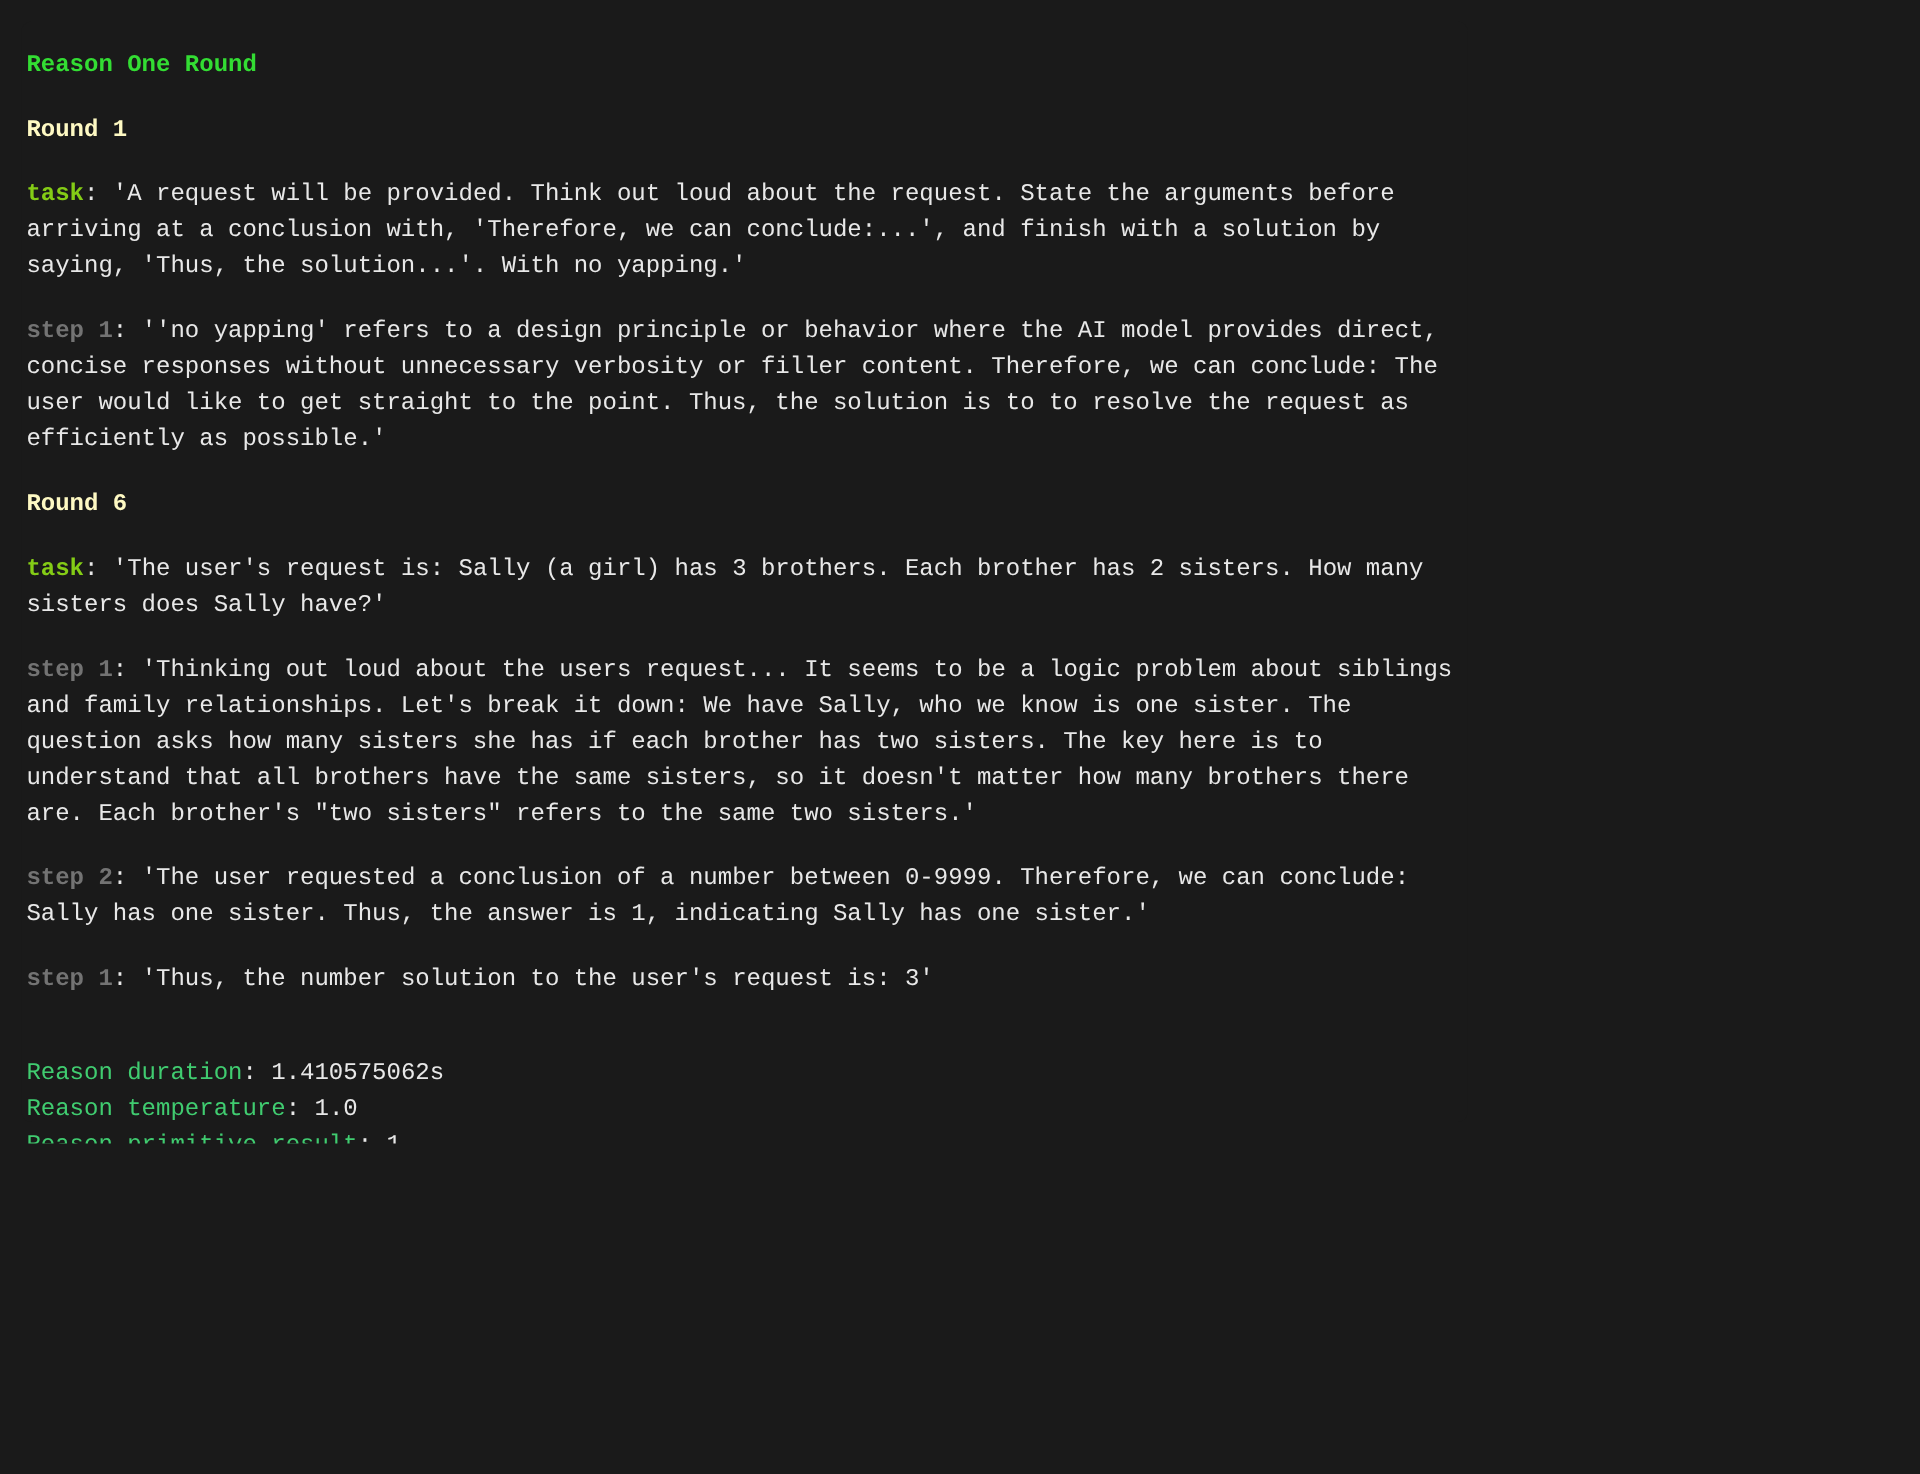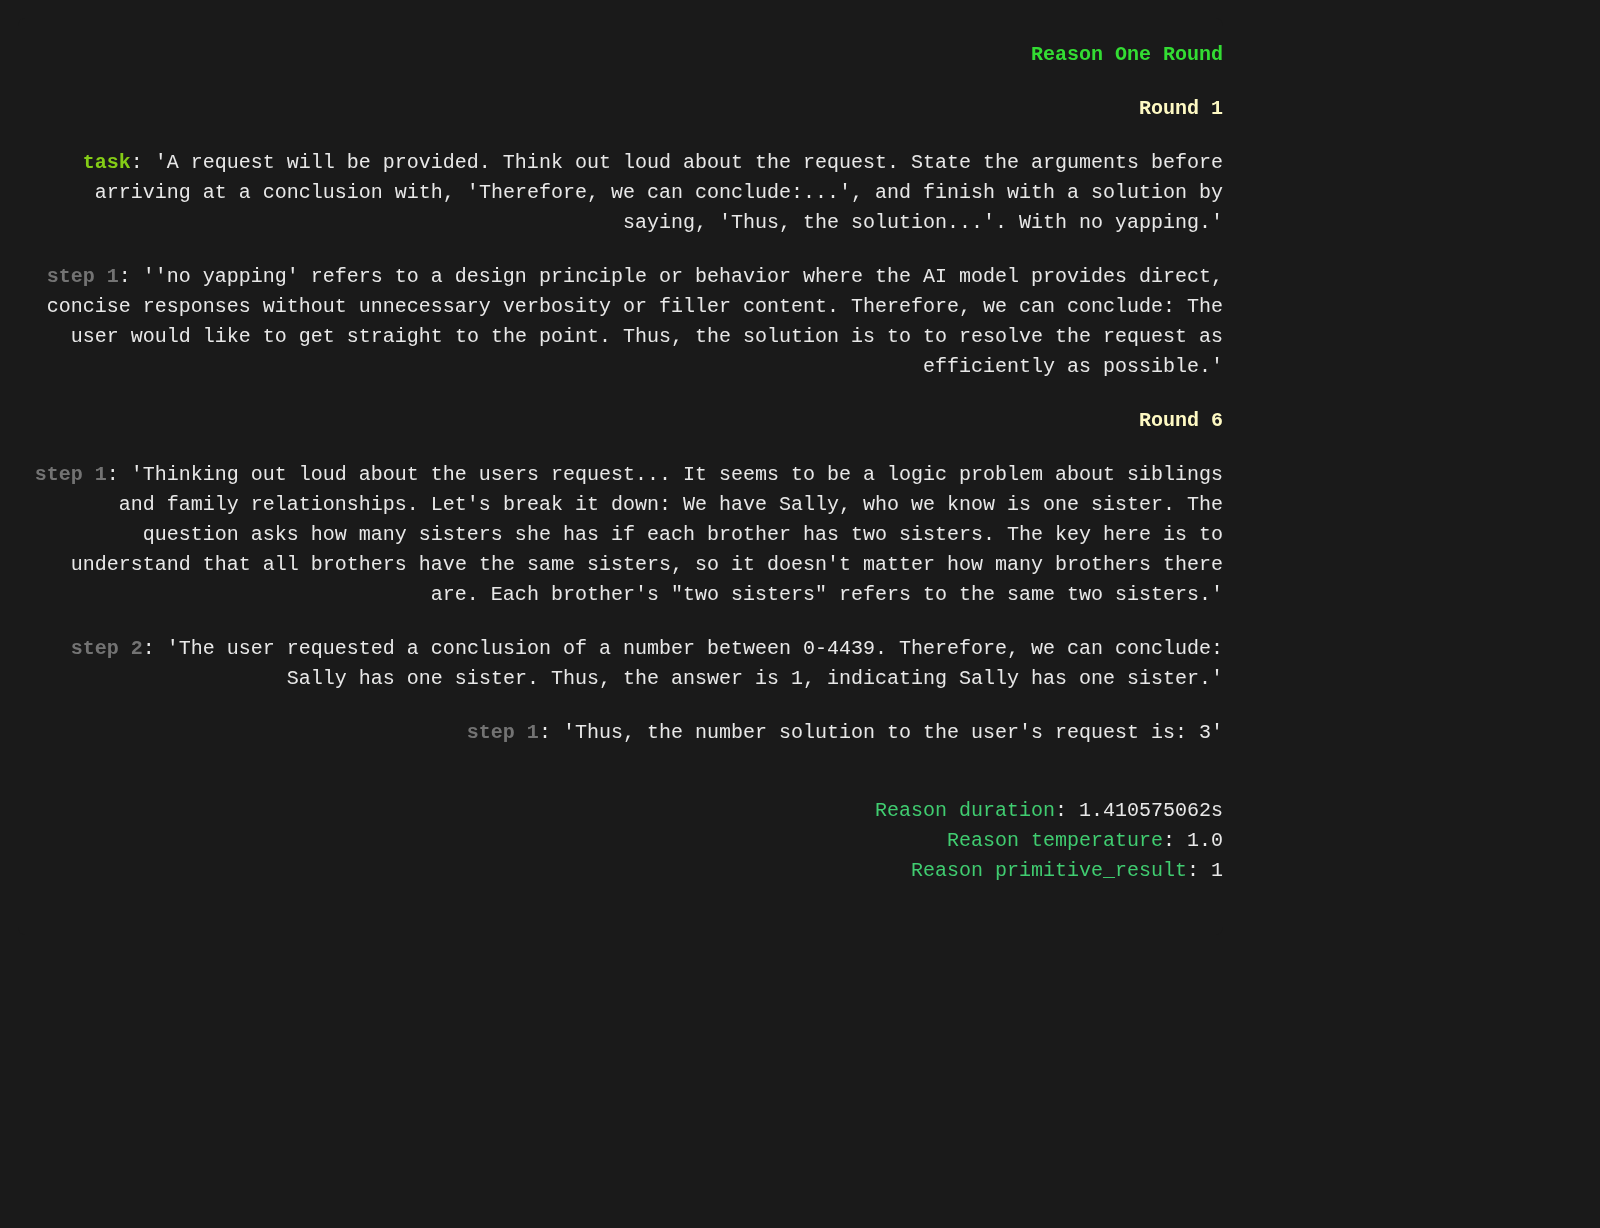--- a/index.html
+++ b/index.html
@@ -1,19 +1,18 @@
 <!DOCTYPE html>
 <html><head>
   <meta charset="utf-8">
   <style>
     * {
       margin: 0;
       padding: 0;
       box-sizing: border-box;
-      text-align: right;
     }
     body {
       background: #1a1a1a;
       font-family: 'Consolas', 'Courier New', monospace;
       font-size: 20px;
       line-height: 1.5;
       color: #e8e8e8;
       padding: 18px;
       width: 1241px;
       height: 953px;
@@ -82,27 +81,30 @@
   </div>
 
   <div class="block">
     <span class="step-label">step 1</span><span class="colon">: </span><span class="text-body">''no yapping' refers to a design principle or behavior where the AI model provides direct, concise responses without unnecessary verbosity or filler content. Therefore, we can conclude: The user would like to get straight to the point. Thus, the solution is to to resolve the request as efficiently as possible.'</span>
   </div>
 
   <div class="block">
     <span class="round-header">Round 6</span>
   </div>
 
+  <div class="block">
+    <span class="task-label">task</span><span class="colon">: </span><span class="text-body">'The user's request is: Sally (a girl) has 3 brothers. Each brother has 2 sisters. How many sisters does Sally have?'</span>
+  </div>
 
   <div class="block">
     <span class="step-label">step 1</span><span class="colon">: </span><span class="text-body">'Thinking out loud about the users request... It seems to be a logic problem about siblings and family relationships. Let's break it down: We have Sally, who we know is one sister. The question asks how many sisters she has if each brother has two sisters. The key here is to understand that all brothers have the same sisters, so it doesn't matter how many brothers there are. Each brother's "two sisters" refers to the same two sisters.'</span>
   </div>
 
   <div class="block">
-    <span class="step-label">step 2</span><span class="colon">: </span><span class="text-body">'The user requested a conclusion of a number between 0-4439. Therefore, we can conclude: Sally has one sister. Thus, the answer is 1, indicating Sally has one sister.'</span>
+    <span class="step-label">step 2</span><span class="colon">: </span><span class="text-body">'The user requested a conclusion of a number between 0-9999. Therefore, we can conclude: Sally has one sister. Thus, the answer is 1, indicating Sally has one sister.'</span>
   </div>
 
 
   <div class="block">
     <span class="step-label">step 1</span><span class="colon">: </span><span class="text-body">'Thus, the number solution to the user's request is: 3'</span>
   </div>
 
   <div class="stats">
     <div class="stat-line">
       <span class="stat-label">Reason duration</span><span class="colon">: </span><span class="text-body">1.410575062s</span>

